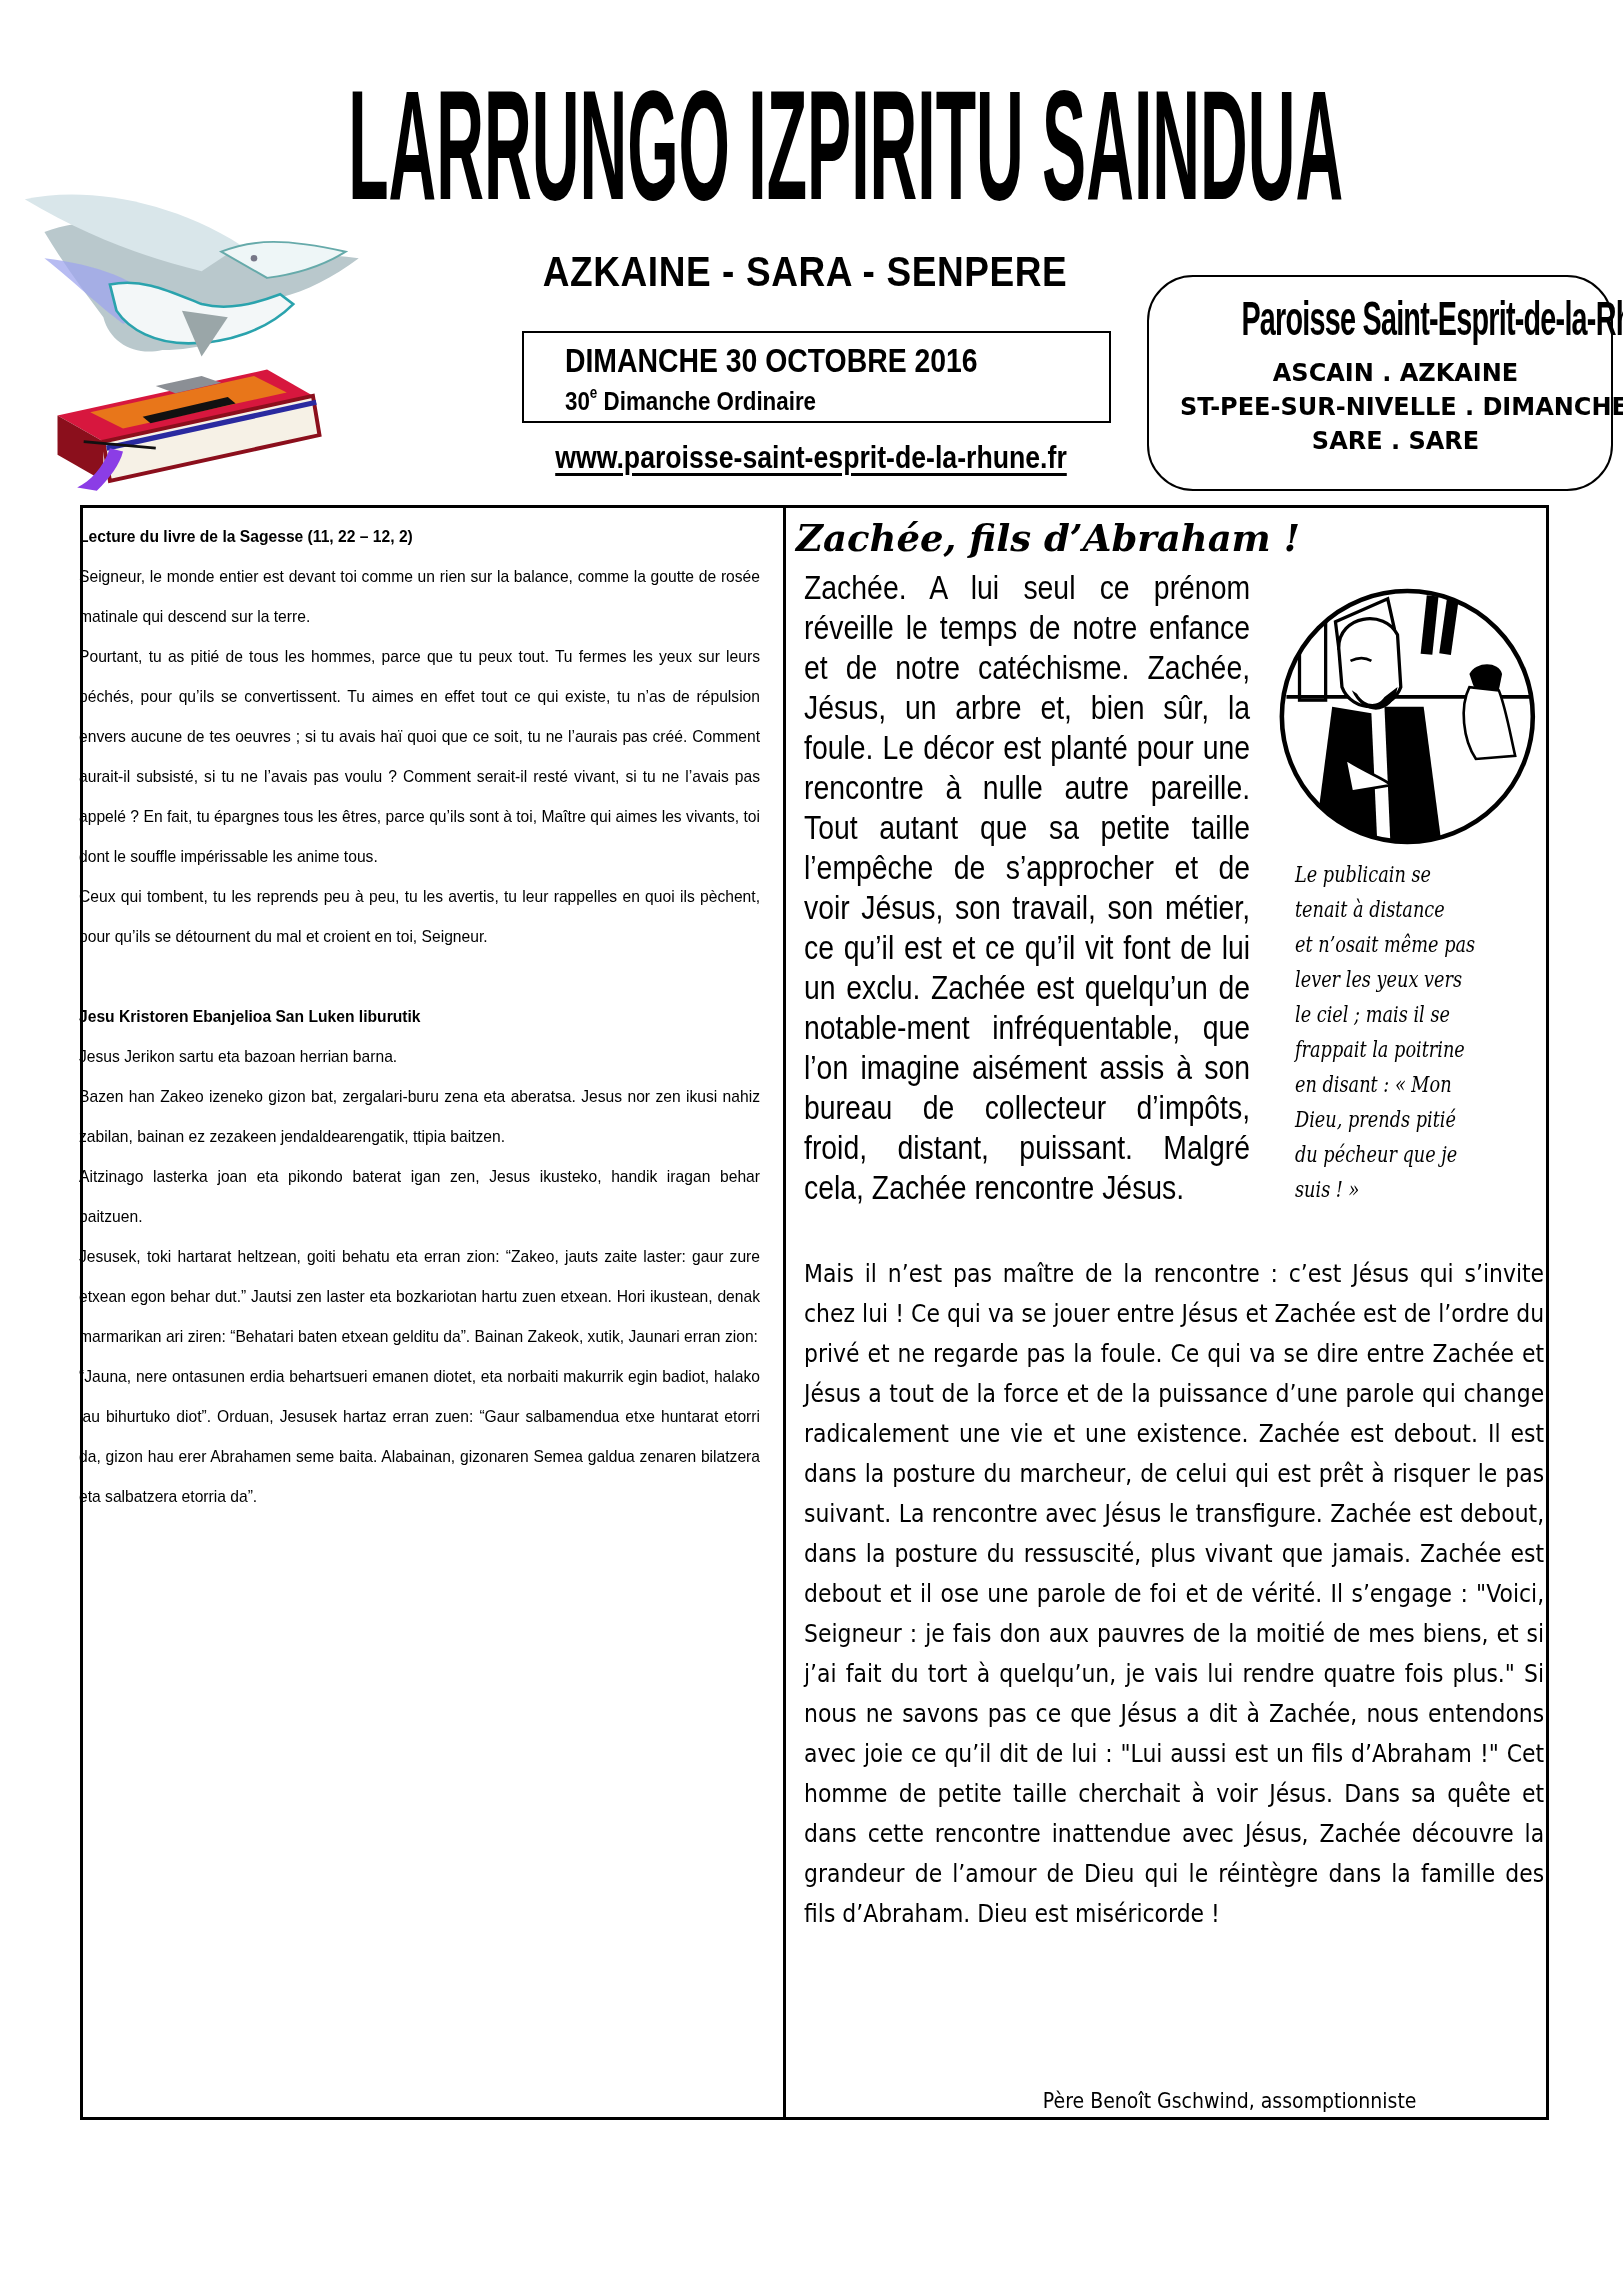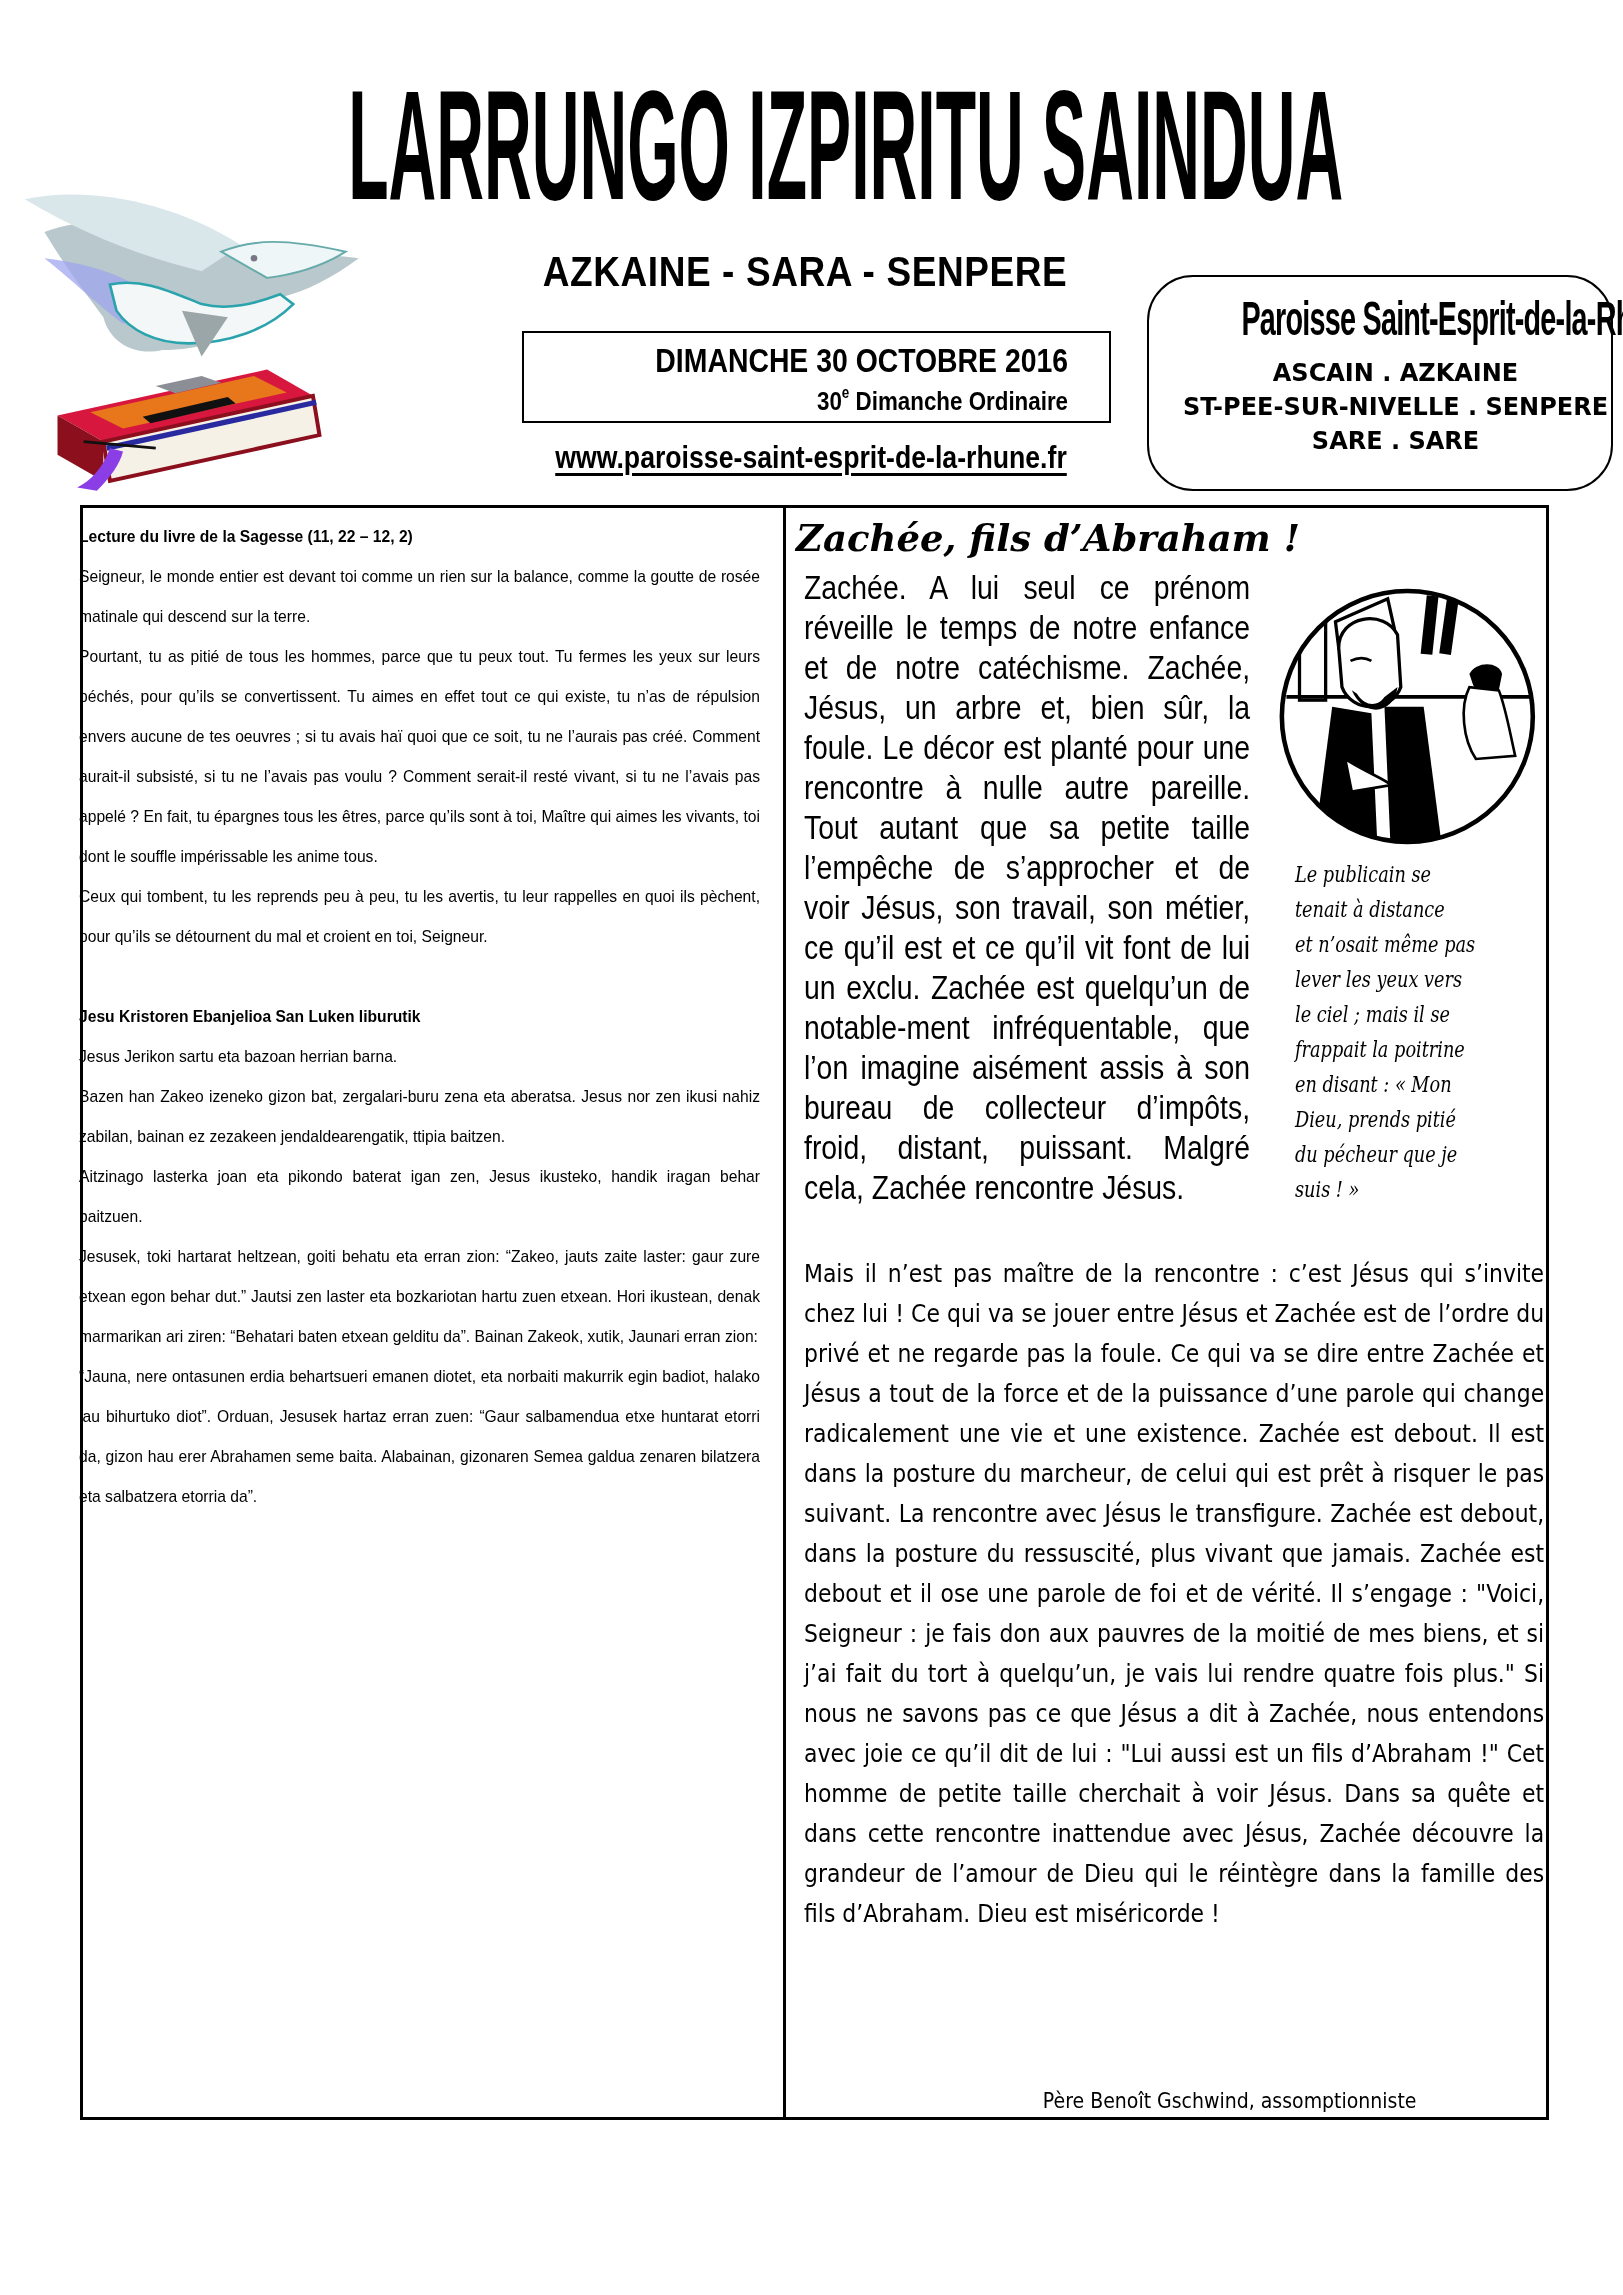--- a/index.html
+++ b/index.html
@@ -10,21 +10,21 @@
   .masthead { left:337px; top:65px; width:1018px; height:170px; }
   .masthead svg { width:100%; height:100%; }
 
   
   .clipart { left:5.2px; top:160px; width:367px; height:334px; }
 
   .towns { left:458px; top:247px; width:694px; text-align:center;
            font-family:"Liberation Sans", sans-serif; font-weight:bold; font-size:43px; letter-spacing:0.7px; transform:scaleX(0.86); }
 
   .datebox { left:522px; top:331px; width:589px; height:92px; border:2.6px solid #000; box-sizing:border-box;
-             text-align:right; font-family:"Liberation Sans", sans-serif; font-weight:bold; }
+             text-align:left; font-family:"Liberation Sans", sans-serif; font-weight:bold; }
   .datebox .date { font-size:33px; margin-top:9.2px; transform:scaleX(0.86); }
   .datebox .sunday { font-size:26px; margin-top:3.9px; transform:scaleX(0.86); }
   .datebox sup { font-size:15.7px; vertical-align:11.8px; }
 
   .website { left:497px; top:440px; width:628px; text-align:center;
              font-family:"Liberation Sans", sans-serif; font-weight:bold; font-size:31px; transform:scaleX(0.86); }
   .website span { text-decoration:underline; text-decoration-thickness:3.3px; text-underline-offset:5.2px; color:#000; }
 
   .parish { left:1147px; top:275px; width:466px; height:216px; border:2.6px solid #000; border-radius:46px; box-sizing:border-box; text-align:center; }
   .parish .pname { font-family:"Liberation Sans", sans-serif; font-weight:bold; font-size:48px; margin-top:14.4px;
@@ -103,21 +103,21 @@
 </div>
 
 <div class="abs website">
   <span>www.paroisse-saint-esprit-de-la-rhune.fr</span>
 </div>
 
 <div class="abs parish">
   <div class="pname">Paroisse Saint-Esprit-de-la-Rhune</div>
   <div class="lines">
     <div class="line">ASCAIN . AZKAINE</div>
-    <div class="line">ST-PEE-SUR-NIVELLE . SENPERE</div>
+    <div class="line">ST-PEE-SUR-NIVELLE . DIMANCHE</div>
     <div class="line">SARE . SARE</div>
   </div>
 </div>
 
 <div class="abs mainbox"></div>
 <div class="abs divider"></div>
 
 <div class="abs leftcol">
   <p class="hd">Lecture du livre de la Sagesse (11, 22 – 12, 2)</p>
   <p>Seigneur, le monde entier est devant toi comme un rien sur la balance, comme la goutte de rosée matinale qui descend sur la terre.</p>

